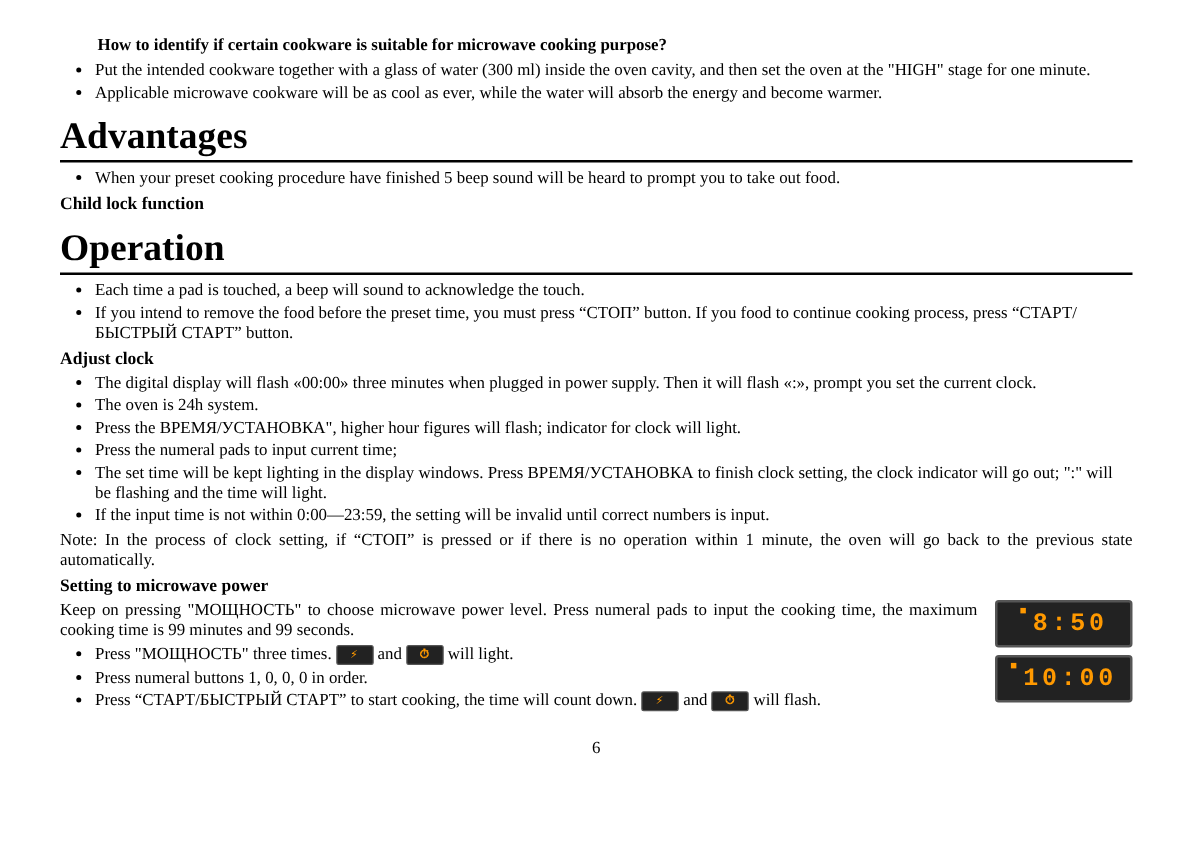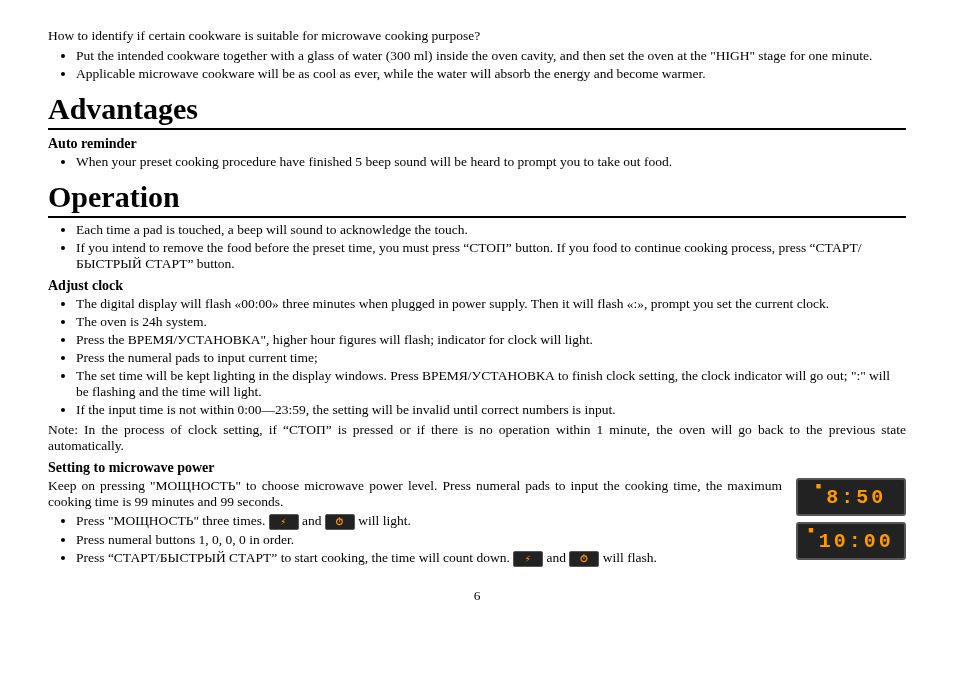--- a/index.html
+++ b/index.html
@@ -20,23 +20,24 @@
       margin-bottom: 4px;
       padding-bottom: 2px;
     }
     .sub-header {
       font-size: 14px;
       font-weight: bold;
       margin-top: 6px;
       margin-bottom: 2px;
     }
     .bold-question {
-      font-weight: normal;
+      font-weight: bold;
       font-size: 13.5px;
       margin-bottom: 4px;
+      margin-left: 30px;
     }
     ul {
       margin-left: 28px;
       margin-bottom: 3px;
     }
     ul li {
       margin-bottom: 2px;
     }
     p {
       margin-bottom: 3px;
@@ -118,25 +119,25 @@
     <p class="bold-question">How to identify if certain cookware is suitable for microwave cooking purpose?</p>
     <ul>
       <li>Put the intended cookware together with a glass of water (300 ml) inside the oven cavity, and then set the oven at the "HIGH" stage for one minute.</li>
       <li>Applicable microwave cookware will be as cool as ever, while the water will absorb the energy and become warmer.</li>
     </ul>
   </div>
 
   <div>
     <div class="section-header">Advantages</div>
 
-    <div class="sub-header">Auto reminder</div>
     <ul>
       <li>When your preset cooking procedure have finished 5 beep sound will be heard to prompt you to take out food.</li>
     </ul>
 
+    <div class="sub-header">Child lock function</div>
   </div>
 
   <div>
     <div class="section-header">Operation</div>
 
     <ul>
       <li>Each time a pad is touched, a beep will sound to acknowledge the touch.</li>
       <li>If you intend to remove the food before the preset time, you must press “СТОП” button. If you food to continue cooking process, press “СТАРТ/БЫСТРЫЙ СТАРТ” button.</li>
     </ul>
 

